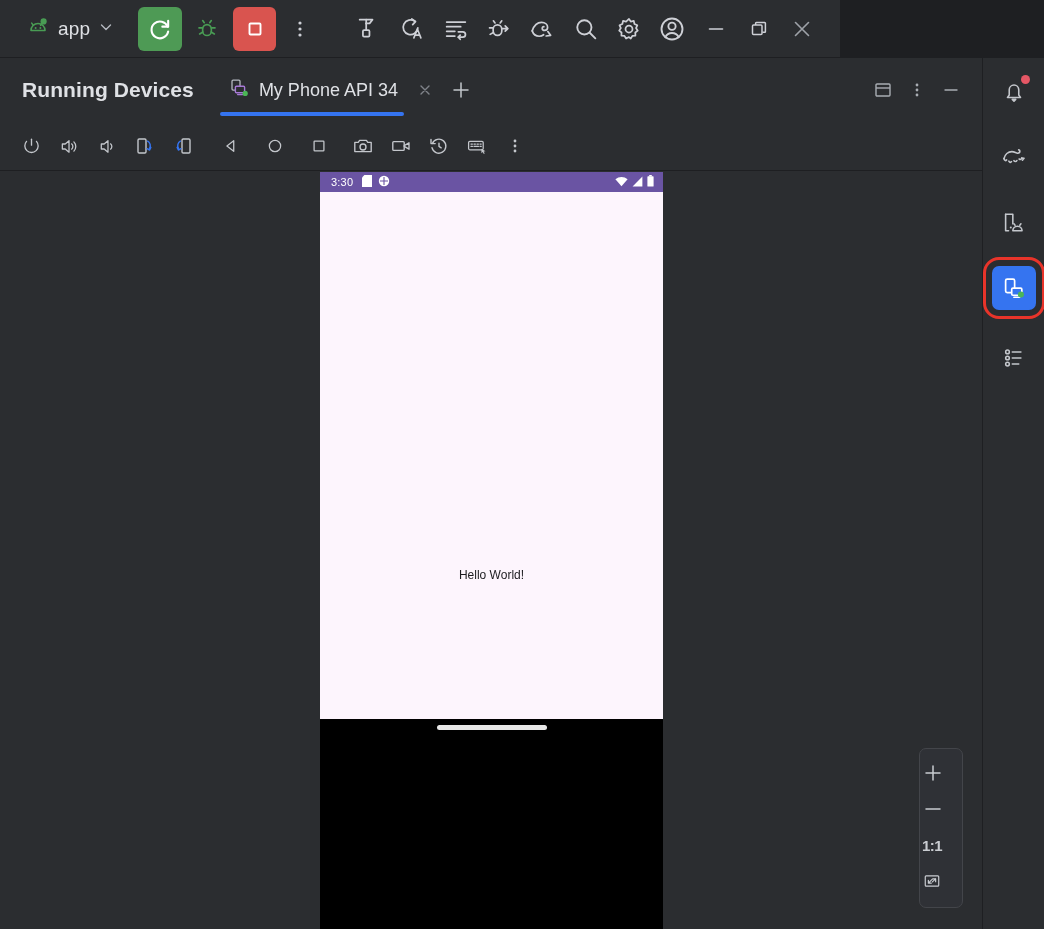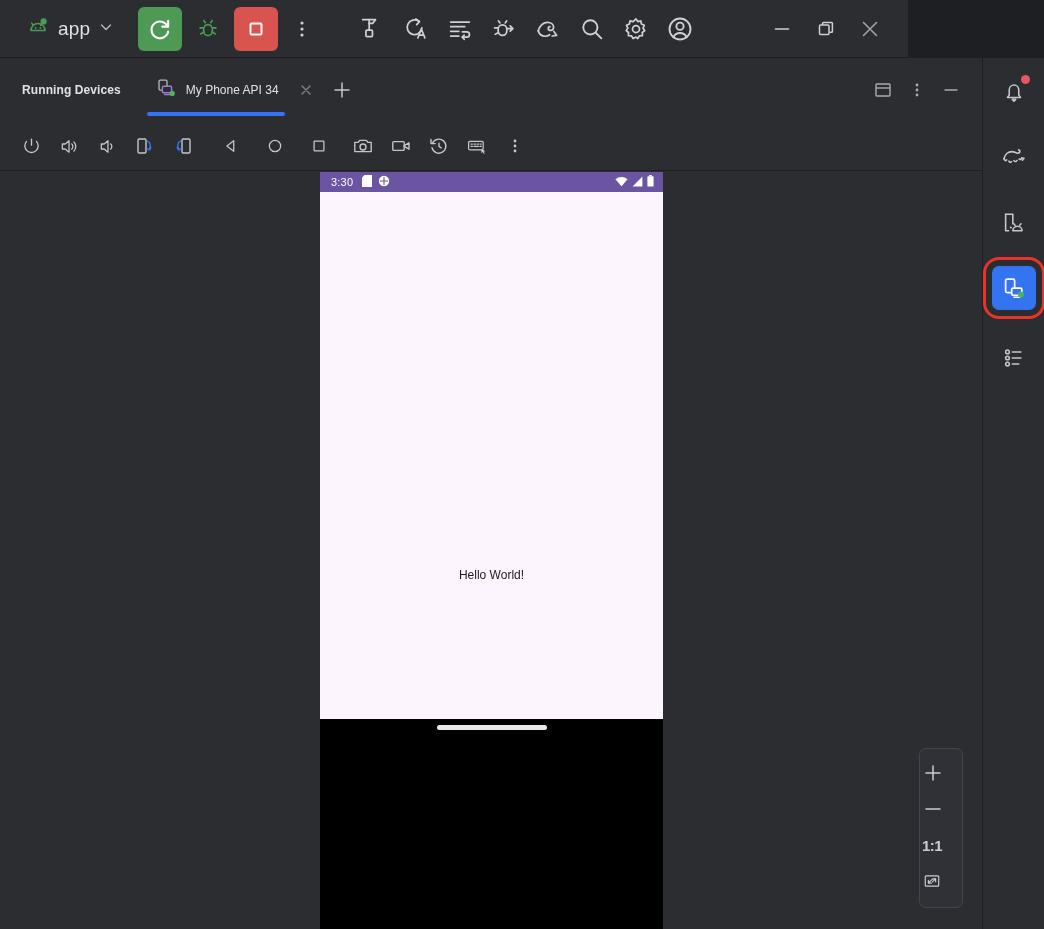--- a/index.html
+++ b/index.html
@@ -6,21 +6,21 @@
   html, body {
     width: 1044px; height: 929px;
     background: #1E1F22;
     font-family: "Liberation Sans", sans-serif;
     overflow: hidden;
   }
   #app { position: relative; width: 1044px; height: 929px; background: #1E1F22; }
 
   
   .main-toolbar {
-    position: absolute; left: 0; top: 0; width: 908px; height: 58px;
+    position: absolute; left: 0; top: 0; width: 840px; height: 58px;
     background: #2B2D30;
     display: flex; align-items: center;
     border-bottom: 1px solid #1E1F22;
   }
   .run-config {
     display: flex; align-items: center; gap: 8px;
     margin-left: 18px; height: 36px; padding: 0 8px;
     border-radius: 5px; cursor: pointer;
   }
   .run-config-label {
@@ -40,28 +40,28 @@
   .spacer { flex: 1; }
 
   
   .panel-header {
     position: absolute; left: 0; top: 58px; width: 982px; height: 64px;
     background: #2B2D30;
     display: flex; align-items: center;
   }
   .panel-title {
     margin-left: 22px; color: #DFE1E5;
-    font-size: 12px; font-weight: bold; letter-spacing: .1px;
+    font-size: 21px; font-weight: bold; letter-spacing: .1px;
   }
   .tabs { display: flex; align-items: center; margin-left: 26px; height: 64px; }
   .tab {
     position: relative; display: flex; align-items: center; gap: 9px;
     height: 64px; padding: 0 6px 0 8px; cursor: pointer;
   }
-  .tab-label { color: #DFE1E5; font-size: 12px; }
+  .tab-label { color: #DFE1E5; font-size: 18px; }
   .tab-underline {
     position: absolute; left: 0; right: 0; bottom: 6px; height: 4px;
     background: #3574F0; border-radius: 2px;
   }
   .tab-close {
     width: 22px; height: 22px; margin-left: 10px;
     display: flex; align-items: center; justify-content: center;
     border-radius: 4px; cursor: pointer;
   }
   .tab-add {

